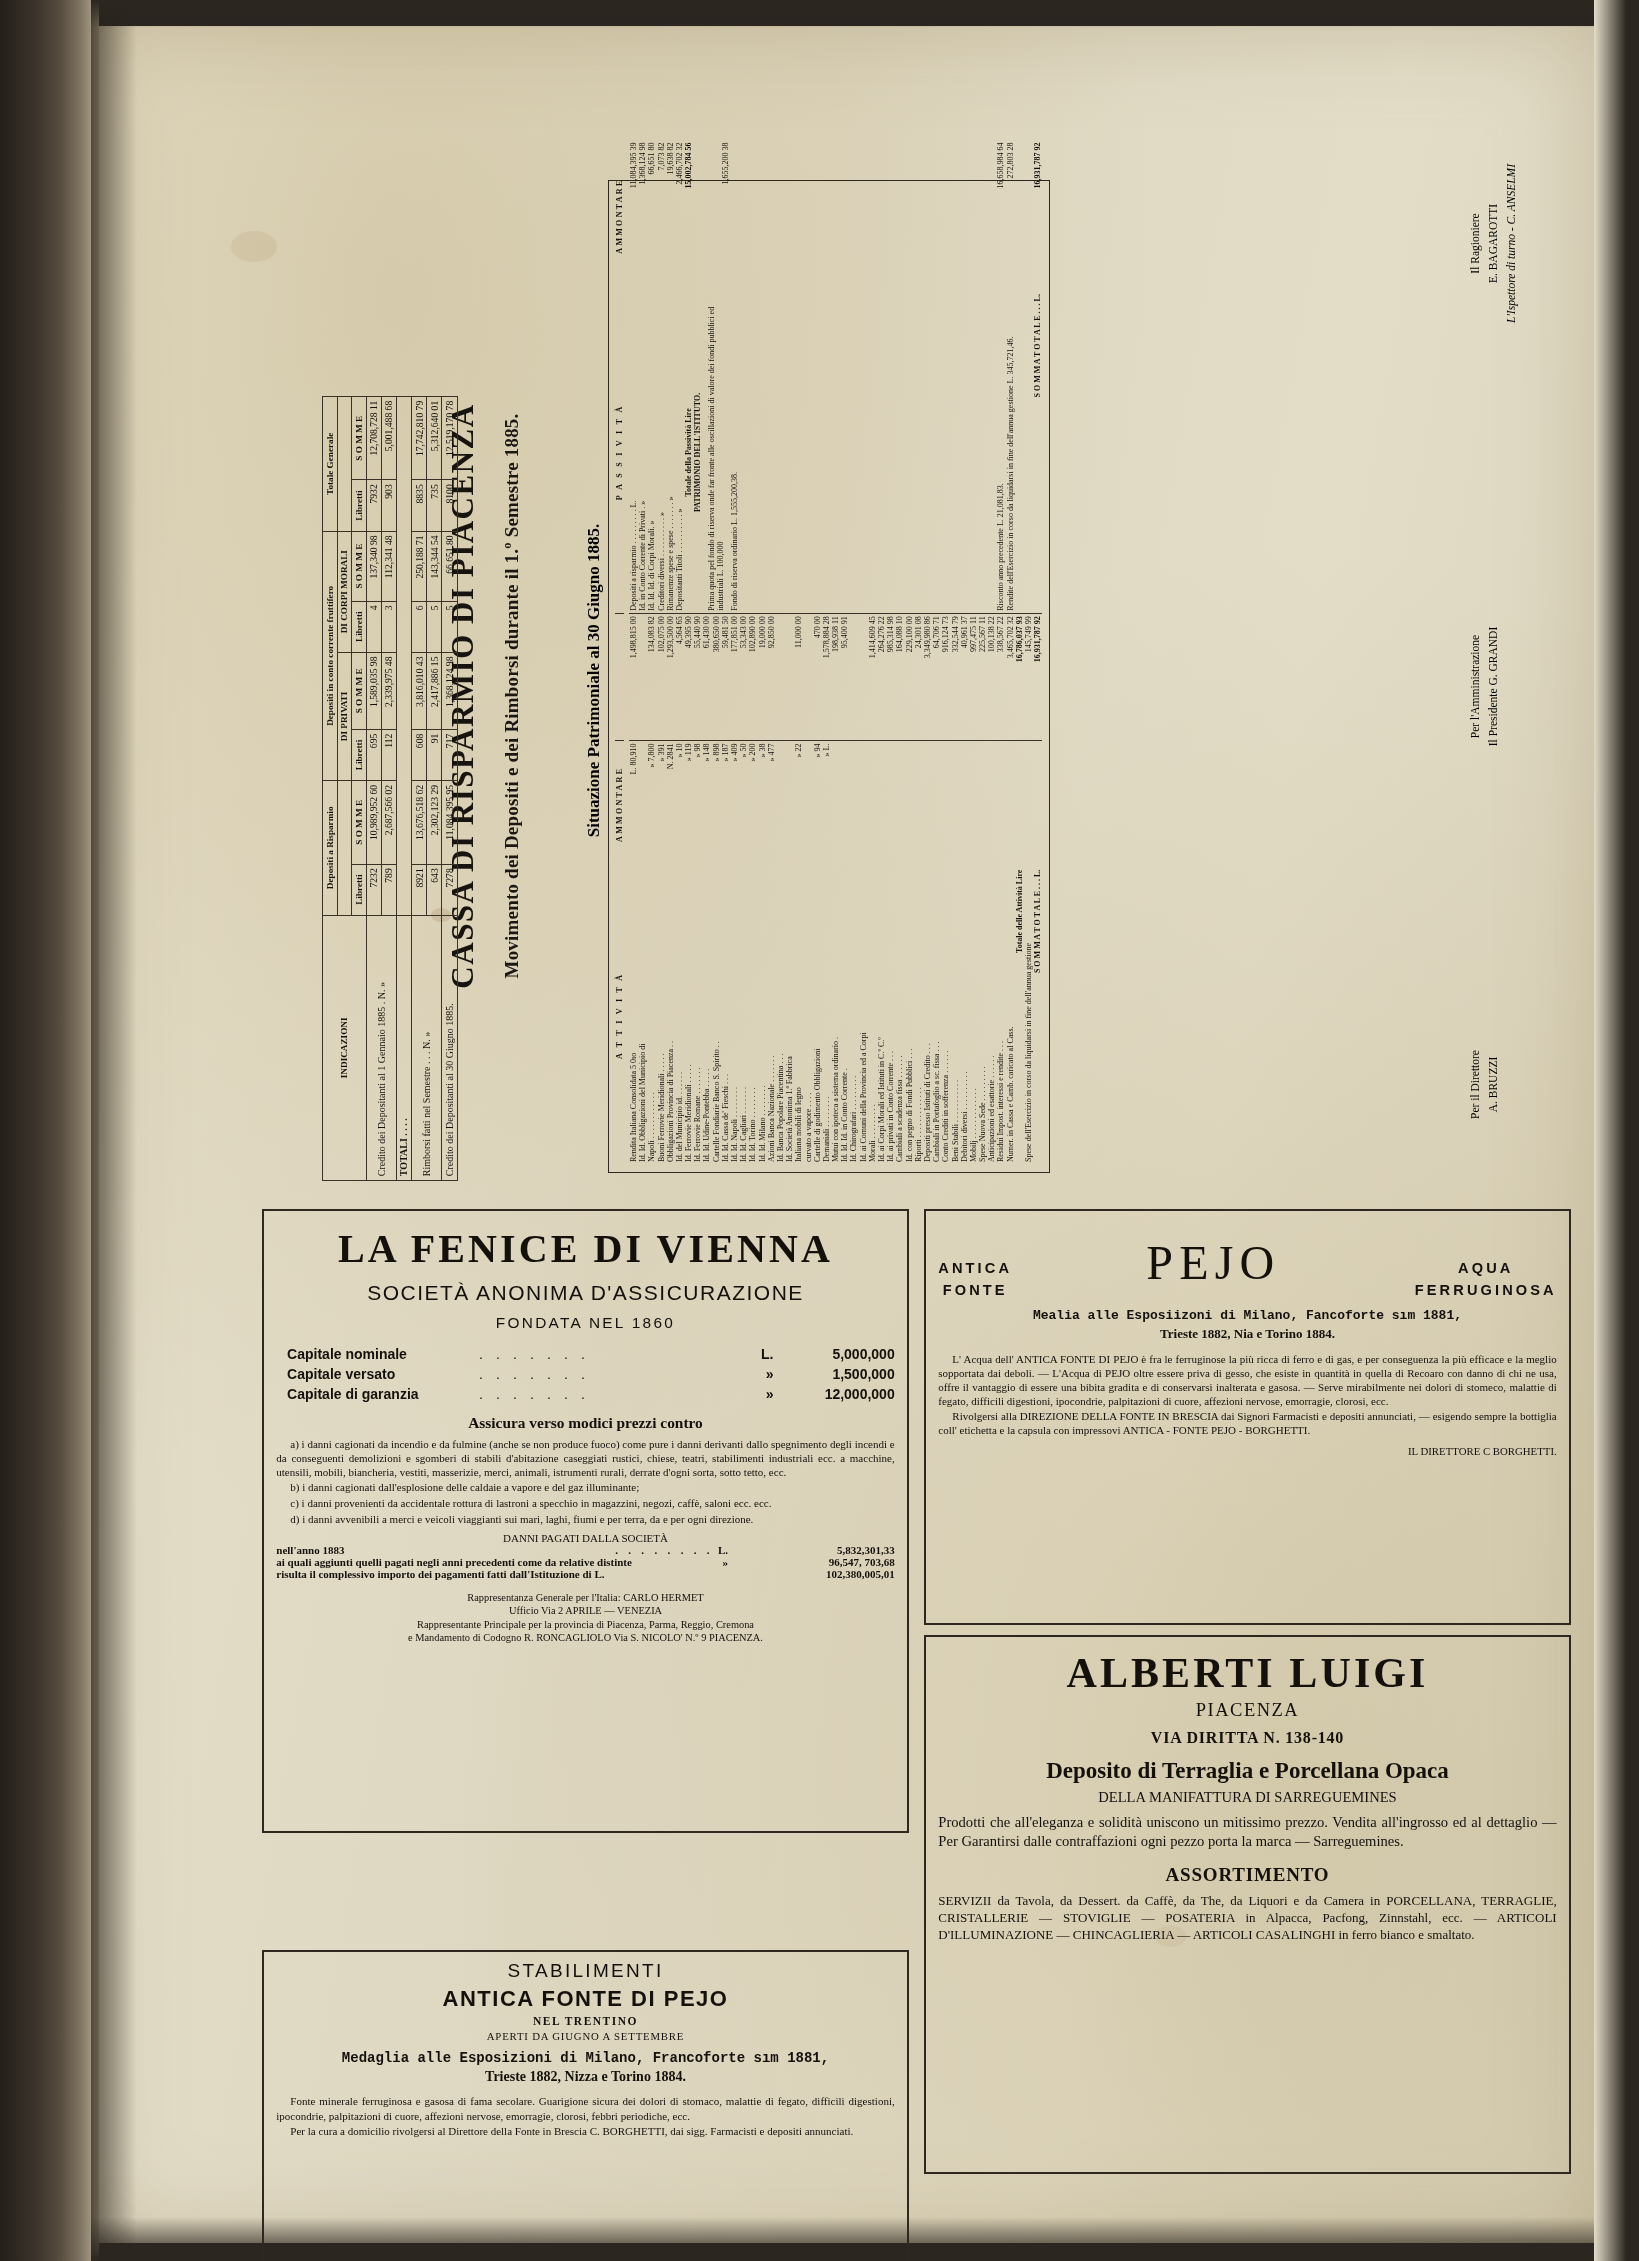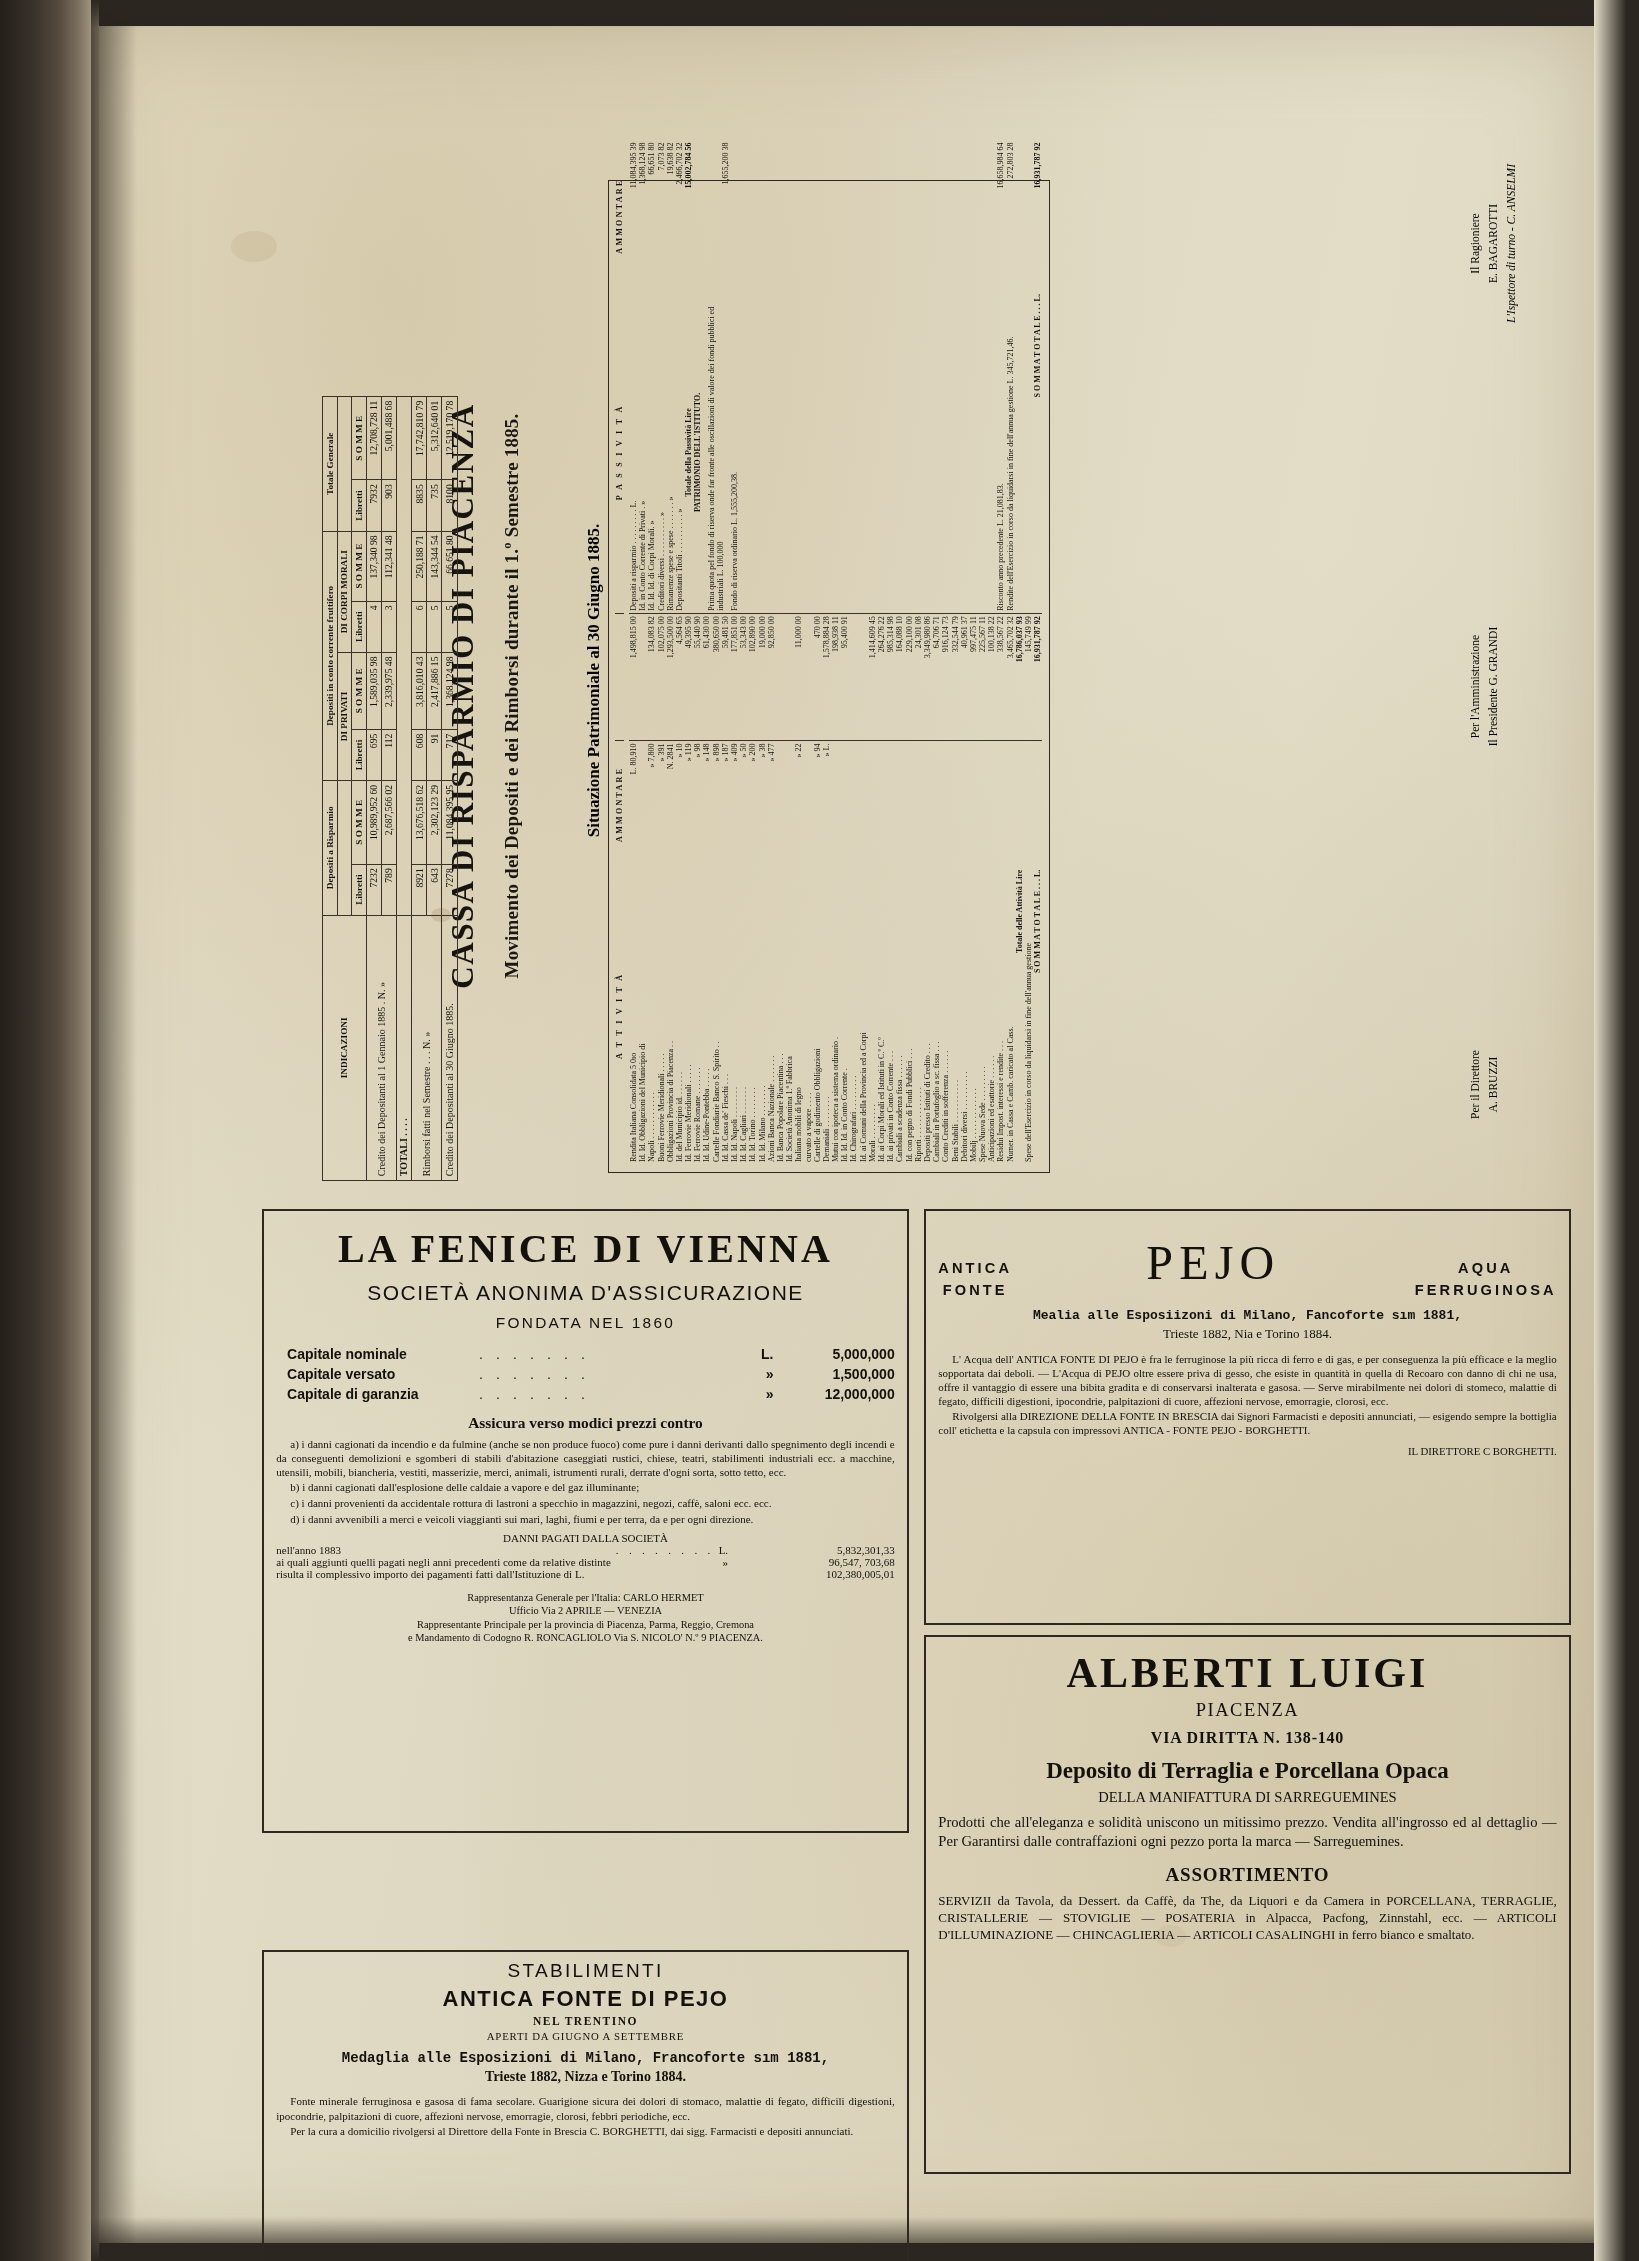--- a/index.html
+++ b/index.html
@@ -173,38 +173,38 @@
   .cap-line .cl-cur { width: 26px; text-align: right; padding-right: 6.2px; }
   .cap-line .cl-val { width: 115px; text-align: right; }
 
   .assicura {
     text-align: center; font-weight: 700; font-size: 15.4px; margin: 12.3px 0 4.6px;
     font-family: "Liberation Serif", serif;
   }
   .p-just { text-align: justify; font-size: 11px; line-height: 1.28; margin: 1.5px 0; }
   .p-ind { text-indent: 14px; }
   .danni-head { text-align: center; font-size: 11px; margin-top: 6.2px; }
-  .money-row { display: flex; font-size: 11px; align-items: flex-end; }
+  .money-row { display: flex; font-size: 11px; align-items: flex-end; font-weight: bold; }
   .money-row .mr-l { flex: 1; }
   .money-row .mr-d { letter-spacing: 3.8px; }
   .money-row .mr-v { width: 162px; text-align: right; white-space: nowrap; }
   .center-small { text-align: center; font-size: 10.4px; line-height: 1.3; }
 
   .stab-t1 { text-align:center; font-size: 19px; letter-spacing: 2.3px; font-family:"Liberation Sans", sans-serif; }
   .stab-t2 { text-align:center; font-size: 22px; font-weight:700; letter-spacing: 1.5px; margin-top: 4.6px; font-family:"Liberation Sans", sans-serif;}
   .stab-t3 { text-align:center; font-size: 11.5px; font-weight:700; letter-spacing: 1.5px; margin-top: 3.1px;}
   .stab-t4 { text-align:center; font-size: 10.8px; letter-spacing: 0.8px; margin-top: 3.1px;}
   .stab-t5 { text-align:center; font-size: 14px; font-weight:700; margin-top: 7.7px; font-family: Liberation Mono, monospace;}
   .stab-t6 { text-align:center; font-size: 14px; font-weight:700; margin-top: 3.1px;}
 
   .pejo-head { display: flex; align-items: center; justify-content: space-between; margin-top: 4.6px;}
   .pejo-side { font-size: 14.6px; font-weight: 700; letter-spacing: 3.1px; text-align:center; line-height:1.5; font-family:"Liberation Sans", sans-serif;margin-top:35px;}
   .pejo-main { font-size: 48px; font-weight: 400; letter-spacing: 6.2px; font-family:"Liberation Serif", serif;}
   .pejo-l1 { text-align:center; font-size: 13px; font-weight:700; margin-top: 6.2px; font-family: Liberation Mono, monospace;}
-  .pejo-l2 { text-align:center; font-size: 13px; font-weight:400; margin-top: 3.1px;}
+  .pejo-l2 { text-align:center; font-size: 13px; font-weight:700; margin-top: 3.1px;}
   .pejo-sign { text-align:right; font-size: 10.8px; margin-top: 7.7px; }
 
   .alb-title { text-align:center; font-size: 42px; font-weight:700; letter-spacing: 3.1px; margin-top: 4.6px;}
   .alb-city { text-align:center; font-size: 18.5px; letter-spacing: 1.5px; margin-top: 3.1px;}
   .alb-via { text-align:center; font-size: 16px; font-weight:700; letter-spacing: 0.8px; margin-top: 8px;}
   .alb-dep { text-align:center; font-size: 23px; font-weight:700; margin-top: 10.8px;}
   .alb-man { text-align:center; font-size: 14.6px; margin-top: 4.6px;}
   .alb-p   { text-align:justify; font-size: 14.6px; line-height:1.3; margin-top: 7.7px;}
   .alb-ass { text-align:center; font-size: 19px; font-weight:700; margin-top: 12.3px; letter-spacing:0.8px;}
   .alb-list{ text-align:justify; font-size: 13px; line-height:1.32; margin-top: 6.2px;}

